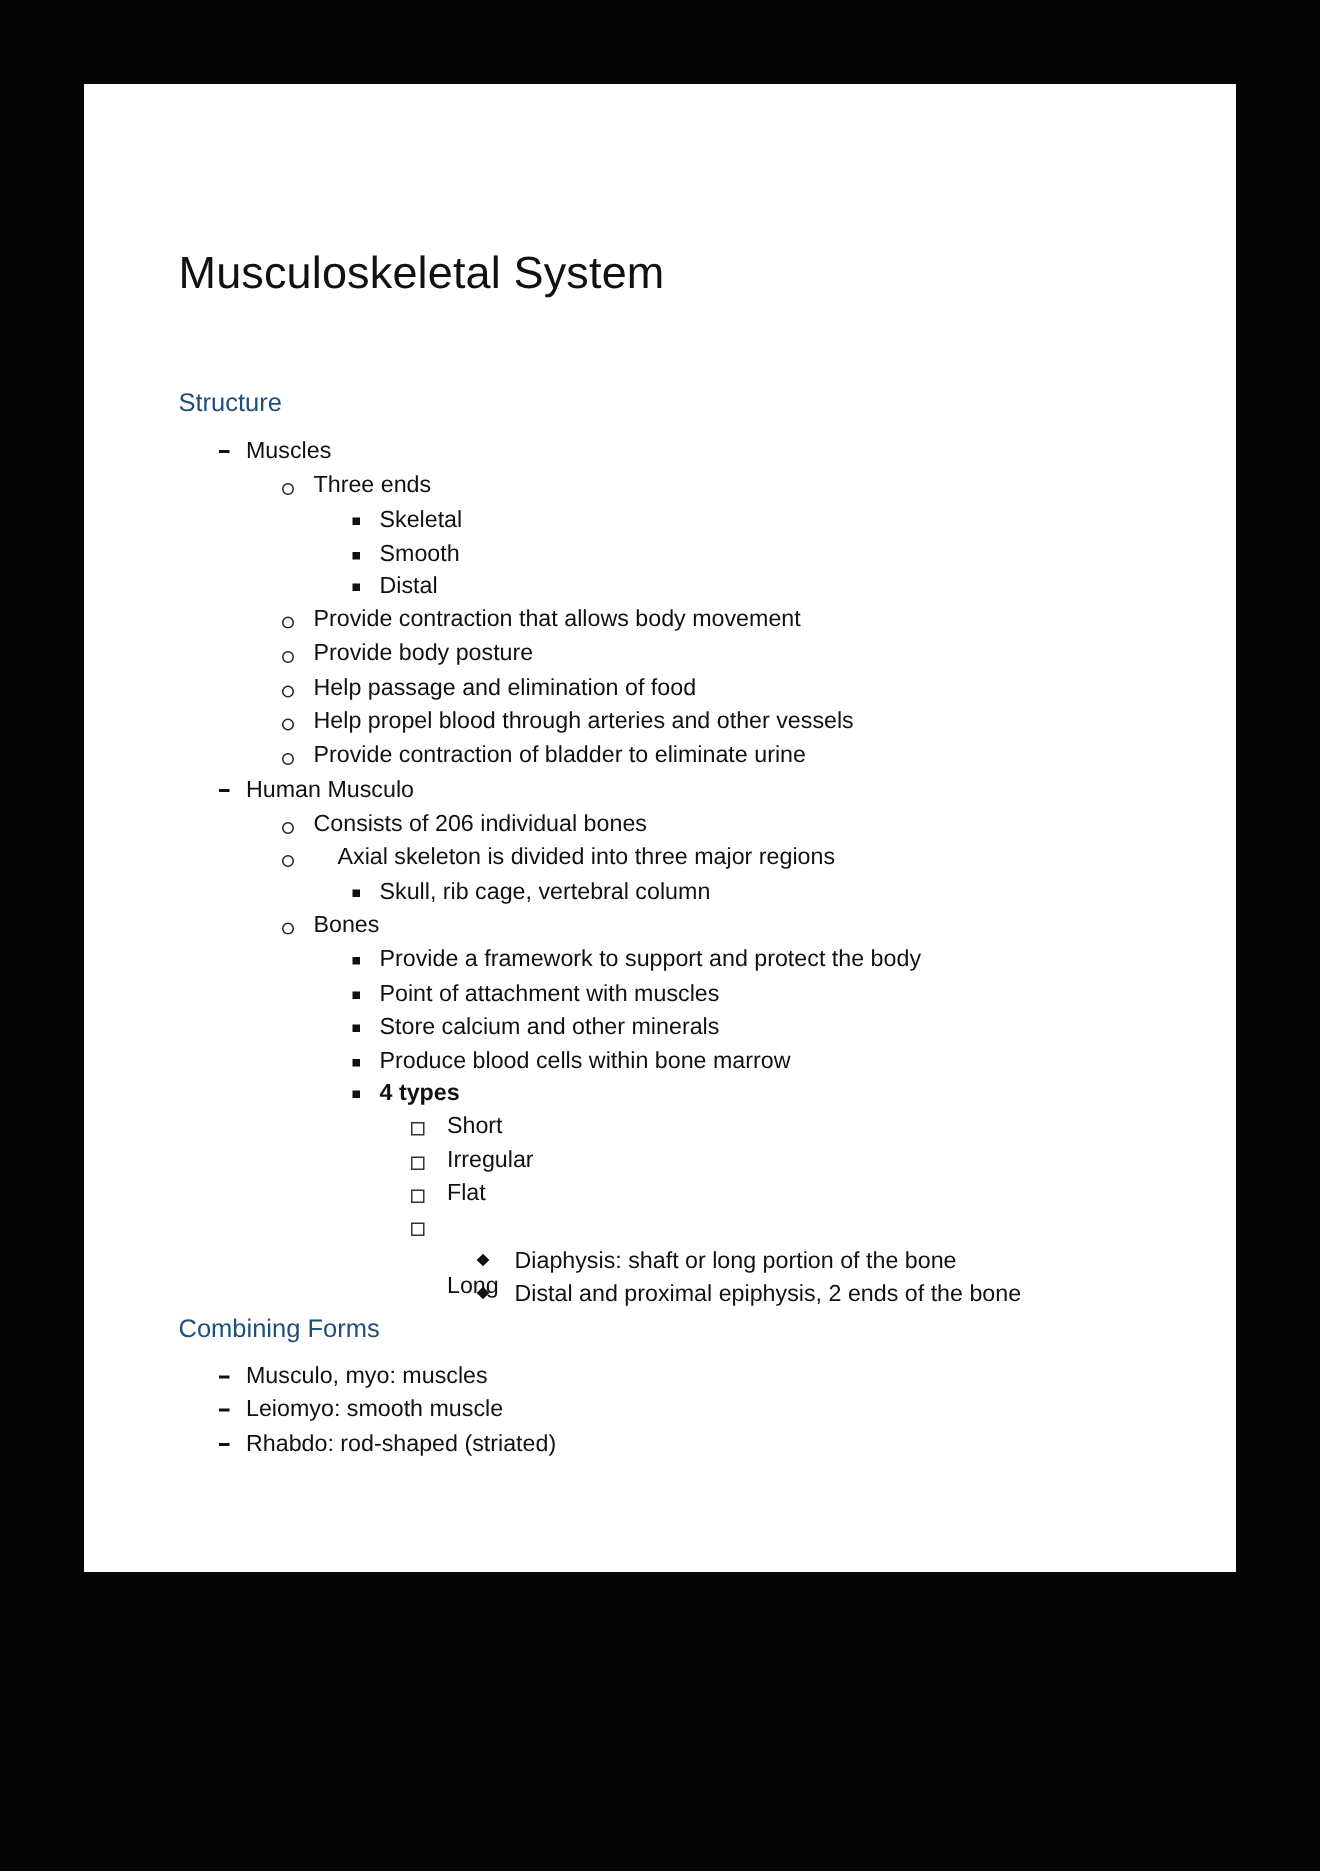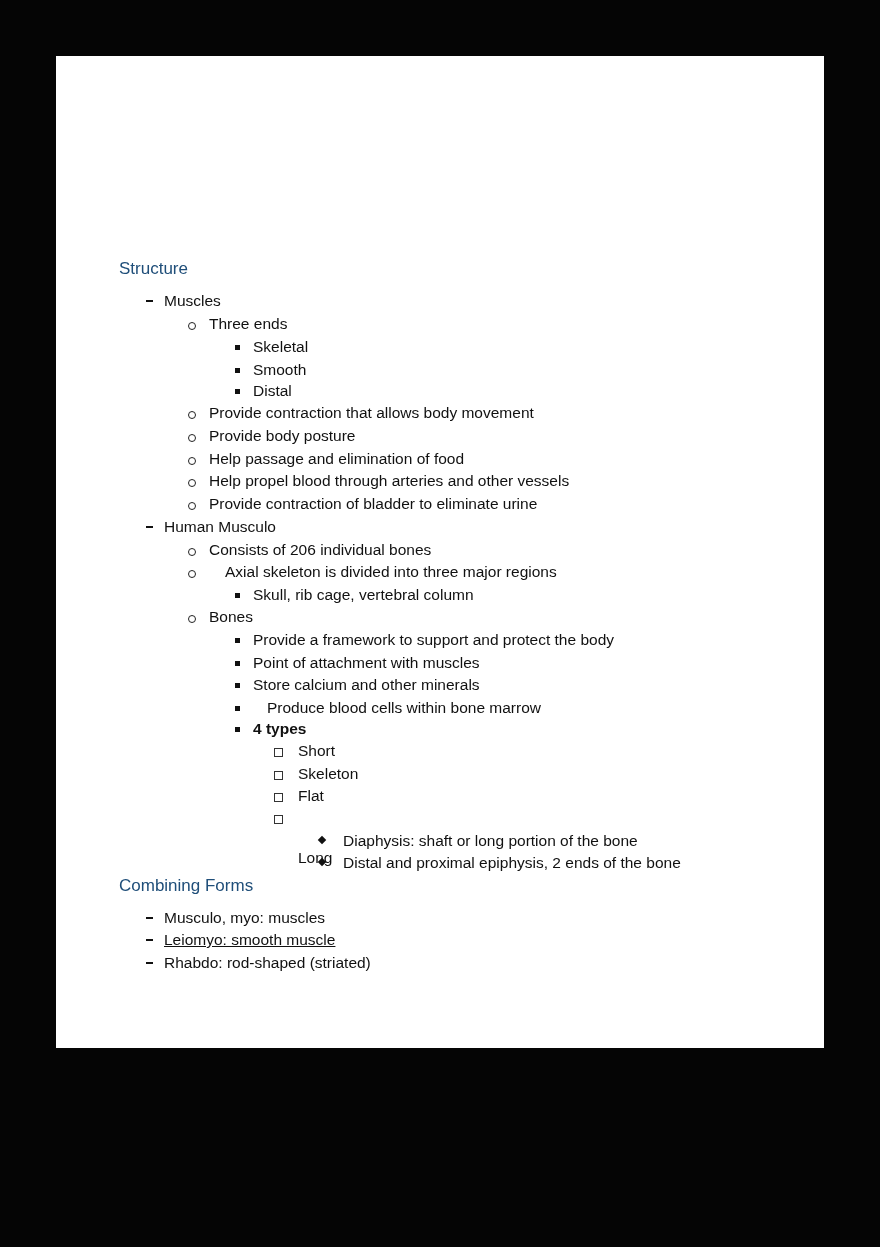--- a/index.html
+++ b/index.html
@@ -101,20 +101,21 @@
     }
     .text {
       position: absolute;
       top: 0;
     }
   </style>
 </head>
 <body>
 
 <div class="page">
+  <h1 class="doc-title">Musculoskeletal System</h1>
 
   <h2 class="heading" style="top:203px;">Structure</h2>
   <div>
     <div class="item" style="left:86px; top:234px;">
         <span class="bullet b-dash" style="left:0;"></span>
         <span class="text" style="left:22px;">Muscles</span>
       </div>
     <div class="item" style="left:129px; top:257px;">
         <span class="bullet b-circle" style="left:0;"></span>
         <span class="text" style="left:24px;">Three ends</span>
@@ -178,33 +179,33 @@
     <div class="item" style="left:174px; top:596px;">
         <span class="bullet b-square" style="left:0;"></span>
         <span class="text" style="left:23px;">Point of attachment with muscles</span>
       </div>
     <div class="item" style="left:174px; top:618px;">
         <span class="bullet b-square" style="left:0;"></span>
         <span class="text" style="left:23px;">Store calcium and other minerals</span>
       </div>
     <div class="item" style="left:174px; top:641px;">
         <span class="bullet b-square" style="left:0;"></span>
-        <span class="text" style="left:37px;">Produce blood cells within bone marrow</span>
+        <span class="text" style="left:23px;">Produce blood cells within bone marrow</span>
       </div>
     <div class="item" style="left:174px; top:662px;">
         <span class="bullet b-square" style="left:0;"></span>
         <span class="text" style="left:23px;font-weight:bold;">4 types</span>
       </div>
     <div class="item" style="left:215px; top:684px;">
         <span class="bullet b-hollow" style="left:0;"></span>
         <span class="text" style="left:27px;">Short</span>
       </div>
     <div class="item" style="left:215px; top:707px;">
         <span class="bullet b-hollow" style="left:0;"></span>
-        <span class="text" style="left:27px;">Skeleton</span>
+        <span class="text" style="left:27px;">Irregular</span>
       </div>
     <div class="item" style="left:215px; top:729px;">
         <span class="bullet b-hollow" style="left:0;"></span>
         <span class="text" style="left:27px;">Flat</span>
       </div>
     <div class="item" style="left:215px; top:751px;">
         <span class="bullet b-hollow" style="left:0;"></span>
         <span class="text" style="left:27px;margin-top:40px;">Long</span>
       </div>
     <div class="item" style="left:259px; top:774px;">
@@ -218,20 +219,20 @@
   </div>
 
   <h2 class="heading" style="top:820px;text-align:right;">Combining Forms</h2>
   <div>
     <div class="item" style="left:86px; top:851px;">
         <span class="bullet b-dash" style="left:0;"></span>
         <span class="text" style="left:22px;">Musculo, myo: muscles</span>
       </div>
     <div class="item" style="left:86px; top:873px;">
         <span class="bullet b-dash" style="left:0;"></span>
-        <span class="text" style="left:22px;text-decoration:underline;">Leiomyo: smooth muscle</span>
+        <span class="text" style="left:22px;">Leiomyo: smooth muscle</span>
       </div>
     <div class="item" style="left:86px; top:896px;">
         <span class="bullet b-dash" style="left:0;"></span>
         <span class="text" style="left:22px;">Rhabdo: rod-shaped (striated)</span>
       </div>
   </div>
 </div>
 
 </body></html>

